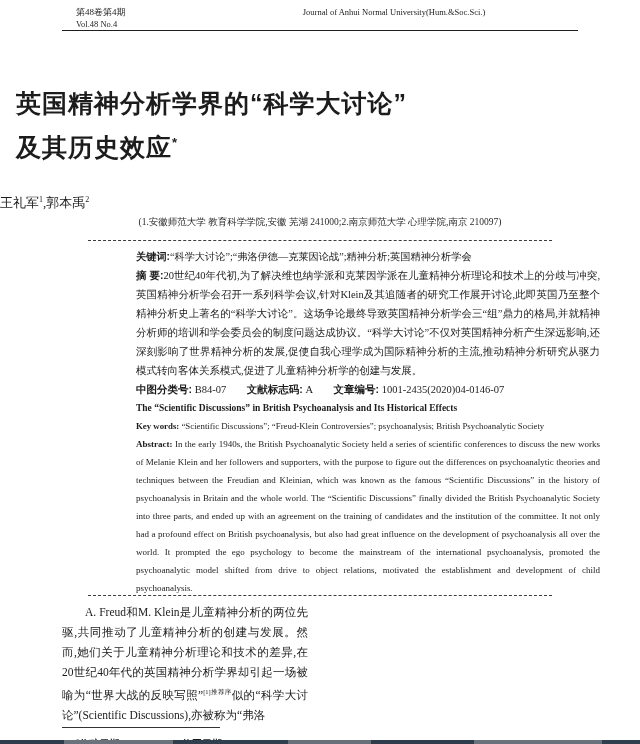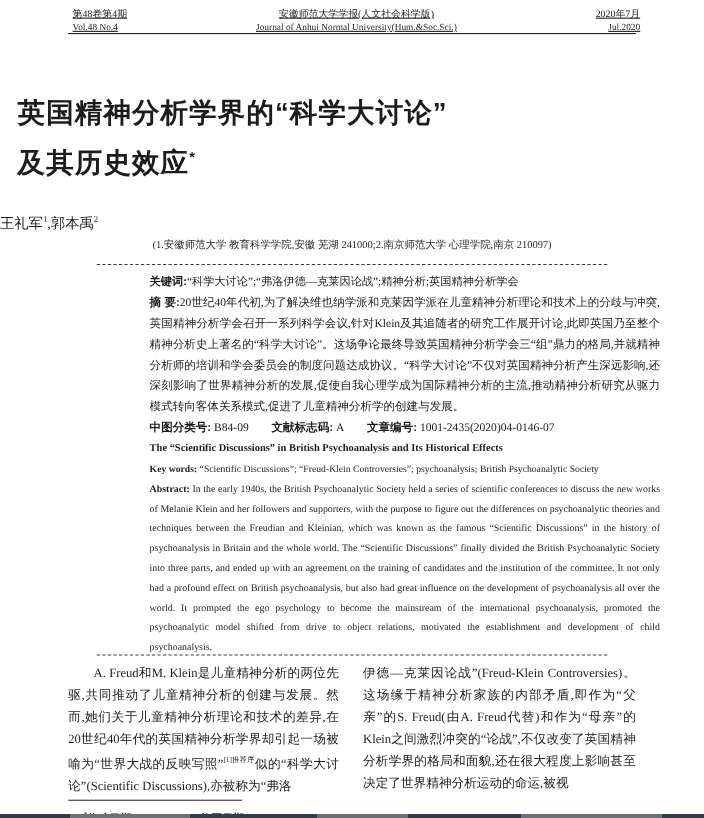--- a/index.html
+++ b/index.html
@@ -4,21 +4,21 @@
 <style>
   html,body{margin:0;padding:0;background:#e8e8e8;}
   .page{
     position:relative;width:640px;height:744px;margin:0 auto;background:#ffffff;
     overflow:hidden;color:#1c1c1c;
     font-family:"Liberation Serif","DejaVu Serif",serif;
   }
   .sans{font-family:"Liberation Sans","DejaVu Sans",sans-serif;}
 
   
-  .jheader{position:absolute;top:7px;left:66px;width:516px;display:flex;text-decoration:underline;}
+  .jheader{position:absolute;top:7px;left:76px;width:516px;display:flex;}
   .jh-left{width:120px;text-align:left;}
   .jh-center{flex:1;text-align:center;}
   .jh-right{width:120px;text-align:right;}
   .jh-cn{font-size:9px;line-height:11.5px;}
   .jh-en{font-size:8.5px;line-height:11.5px;}
   .jheader-rule{position:absolute;top:30px;left:62px;width:516px;border-top:1.5px solid #1f1f1f;}
 
   .column-row{position:absolute;top:38px;left:62px;width:516px;display:flex;
               justify-content:space-between;align-items:baseline;}
   .column-label{font-weight:bold;font-size:11px;}
@@ -76,26 +76,21 @@
 <body>
 
 <div class="page">
 
   <div class="jheader">
     <div class="jh-left">
       <div class="jh-cn">第48卷第4期</div>
       <div class="jh-en">Vol.48 No.4</div>
     </div>
     <div class="jh-center">
-      <div class="jh-cn">安徽师范大学学报(人文社会科学版)</div>
       <div class="jh-en">Journal of Anhui Normal University(Hum.&amp;Soc.Sci.)</div>
-    </div>
-    <div class="jh-right">
-      <div class="jh-cn">2020年7月</div>
-      <div class="jh-en">Jul.2020</div>
     </div>
   </div>
   <div class="jheader-rule"></div>
 
 
   <div class="art-title sans">
     <div>英国精神分析学界的“科学大讨论”</div>
     <div><span>及其历史效应</span><sup>*</sup></div>
   </div>
 
@@ -103,37 +98,34 @@
     <span>王礼军</span><sup>1</sup><span>,</span><span>郭本禹</span><sup>2</sup>
   </div>
   <div class="affil-cn">(1.安徽师范大学 教育科学学院,安徽 芜湖 241000;2.南京师范大学 心理学院,南京 210097)</div>
 
   <div class="dash-rule dash-1"></div>
 
   <div class="meta">
     <p class="kw-cn"><span class="lbl">关键词:</span><span>“科学大讨论”;“弗洛伊德—克莱因论战”;精神分析;英国精神分析学会</span></p>
     <p class="abs-cn"><span class="lbl">摘  要:</span><span>20世纪40年代初,为了解决维也纳学派和克莱因学派在儿童精神分析理论和技术上的分歧与冲突,英国精神分析学会召开一系列科学会议,针对Klein及其追随者的研究工作展开讨论,此即英国乃至整个精神分析史上著名的“科学大讨论”。这场争论最终导致英国精神分析学会三“组”鼎力的格局,并就精神分析师的培训和学会委员会的制度问题达成协议。“科学大讨论”不仅对英国精神分析产生深远影响,还深刻影响了世界精神分析的发展,促使自我心理学成为国际精神分析的主流,推动精神分析研究从驱力模式转向客体关系模式,促进了儿童精神分析学的创建与发展。</span></p>
     <p class="clc">
-      <span class="pair"><span class="lbl">中图分类号:</span> <span>B84-09</span></span>
+      <span class="pair"><span class="lbl">中图分类号:</span> <span>B84-07</span></span>
       <span class="pair"><span class="lbl">文献标志码:</span> <span>A</span></span>
       <span class="pair"><span class="lbl">文章编号:</span> <span>1001-2435(2020)04-0146-07</span></span>
     </p>
     <p class="title-en">The “Scientific Discussions” in British Psychoanalysis and Its Historical Effects</p>
     <p class="kw-en"><span class="lbl" style="font-family:inherit">Key words:</span> <span>“Scientific Discussions”; “Freud-Klein Controversies”; psychoanalysis; British Psychoanalytic Society</span></p>
     <p class="abs-en"><span class="lbl" style="font-family:inherit">Abstract:</span> <span>In the early 1940s, the British Psychoanalytic Society held a series of scientific conferences to discuss the new works of Melanie Klein and her followers and supporters, with the purpose to figure out the differences on psychoanalytic theories and techniques between the Freudian and Kleinian, which was known as the famous “Scientific Discussions” in the history of psychoanalysis in Britain and the whole world. The “Scientific Discussions” finally divided the British Psychoanalytic Society into three parts, and ended up with an agreement on the training of candidates and the institution of the committee. It not only had a profound effect on British psychoanalysis, but also had great influence on the development of psychoanalysis all over the world. It prompted the ego psychology to become the mainstream of the international psychoanalysis, promoted the psychoanalytic model shifted from drive to object relations, motivated the establishment and development of child psychoanalysis.</span></p>
   </div>
 
   <div class="dash-rule dash-2"></div>
 
   <div class="body-col body-left">
     <p class="indent"><span>A. Freud和M. Klein是儿童精神分析的两位先驱,共同推动了儿童精神分析的创建与发展。然而,她们关于儿童精神分析理论和技术的差异,在20世纪40年代的英国精神分析学界却引起一场被喻为“世界大战的反映写照”</span><sup class="cite">[1]推荐序</sup><span>似的“科学大讨论”(Scientific Discussions),亦被称为“弗洛</span></p>
   </div>
-  <div class="body-col body-right">
-    <p>伊德—克莱因论战”(Freud-Klein Controversies)。这场缘于精神分析家族的内部矛盾,即作为“父亲”的S. Freud(由A. Freud代替)和作为“母亲”的Klein之间激烈冲突的“论战”,不仅改变了英国精神分析学界的格局和面貌,还在很大程度上影响甚至决定了世界精神分析运动的命运,被视</p>
-  </div>
 
   <div class="foot-rule"></div>
   <div class="footnote">
     <sup>*</sup><span class="lbl">收稿日期:</span> <span class="gap">2018-08-22</span><span class="lbl">修回日期:</span> <span>2019-01-22</span>
   </div>
 
   <div class="edge-strip"></div>
 </div>
 
 </body></html>

